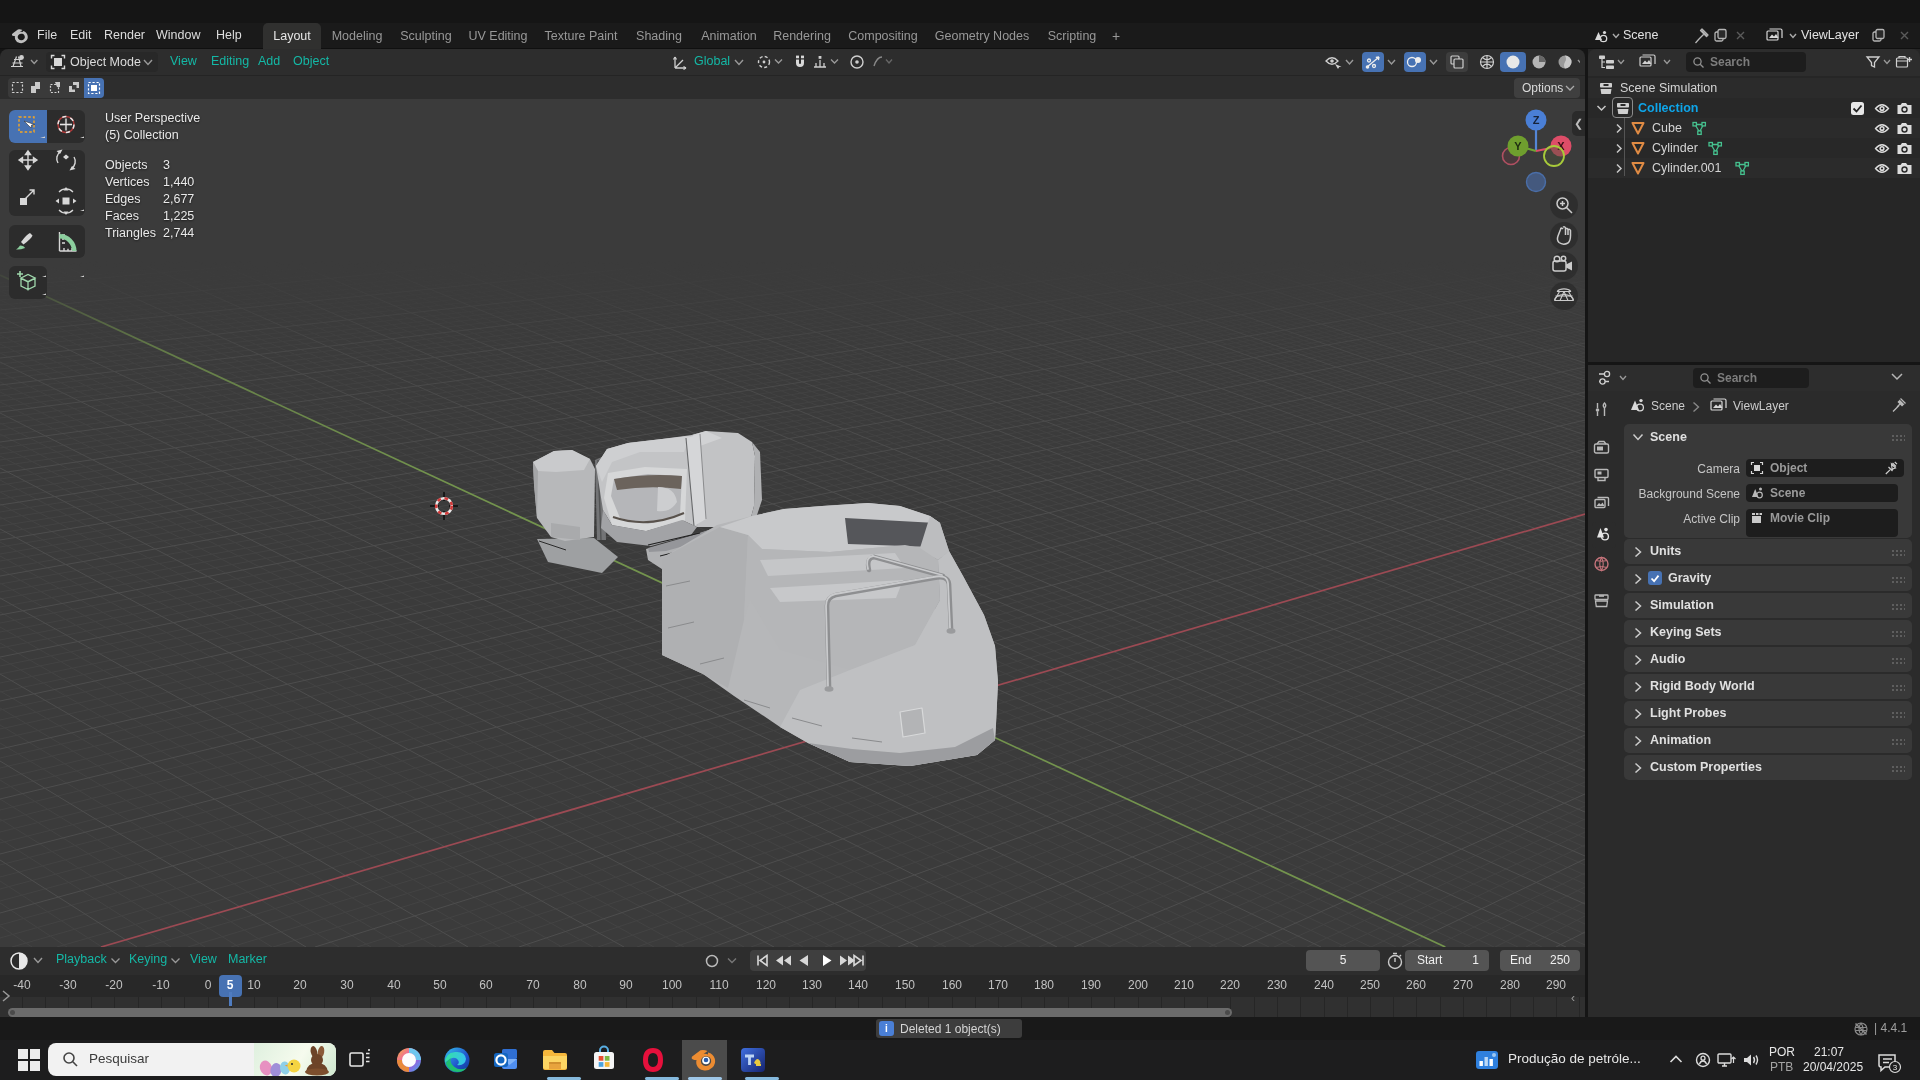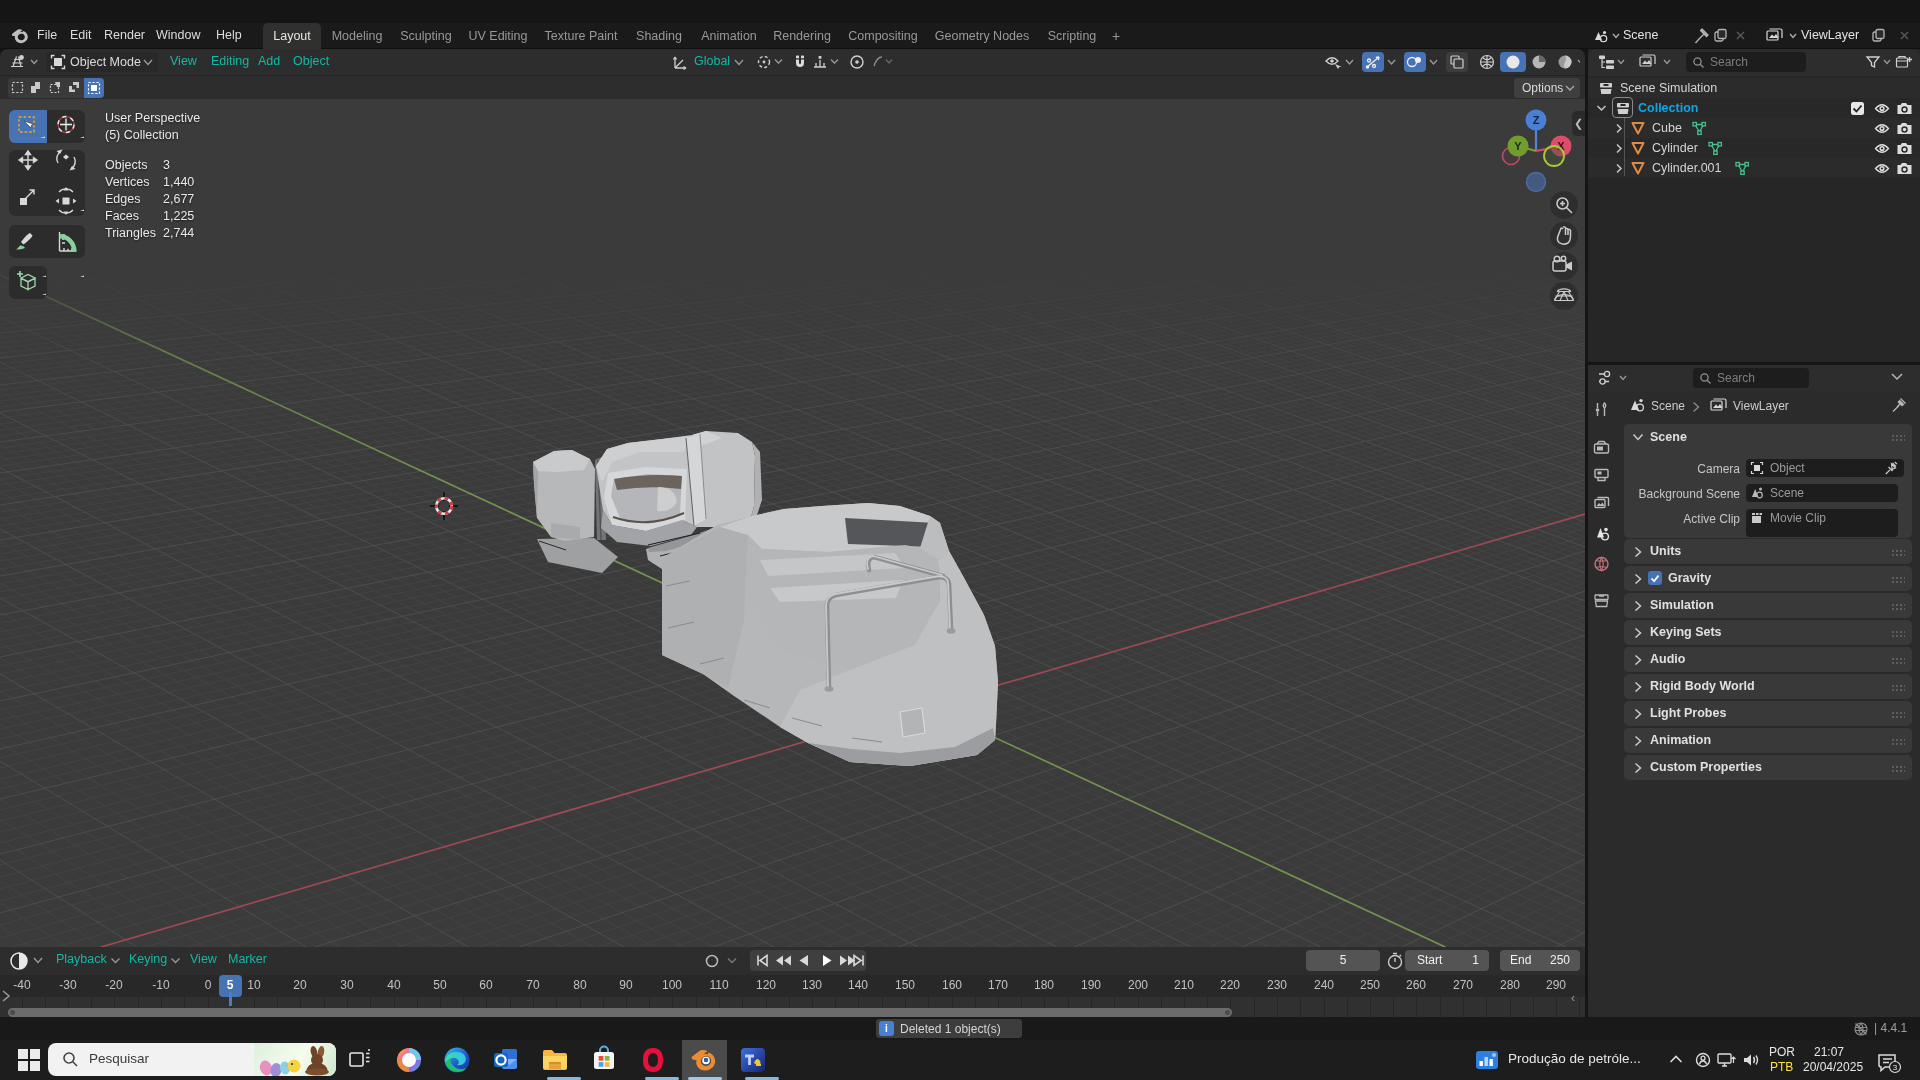--- a/index.html
+++ b/index.html
@@ -7,21 +7,21 @@
 .abs { position:absolute; }
 #root { position:relative; width:1920px; height:1080px; }
 
 #titlebar { left:0; top:0; width:1920px; height:23px; background:#030303; }
 #titlebar .ttext { position:absolute; left:45px; top:4px; font-size:12.5px; color:#e8e8e8; white-space:pre; }
 
 #topbar { left:0; top:23px; width:1920px; height:26px; background:#1a1a1a; border-bottom:1px solid #101010; }
 .menu { position:absolute; top:5px; font-size:12.5px; color:#dcdcdc; }
 .wtab { position:absolute; top:0; height:26px; line-height:26px; font-size:12.5px; color:#989898; text-align:center; }
 .wtab.active { background:#30302f; color:#e6e6e6; border-radius:5px 5px 0 0; }
-.field { background:#1d1d1d; border-radius:4px; color:#9a9a9a; }
+.field { background:#1d1d1d; border-radius:4px; color:#9a9a9a;font-weight:bold; }
 
 #vphdr { left:0; top:49px; width:1585px; height:26px; background:#2d2d2d; border-radius:8px 8px 0 0; }
 #vptool { left:0; top:75px; width:1585px; height:24px; background:#2d2d2d; border-top:1px solid #242424; }
 #vp { left:0; top:99px; width:1585px; height:848px; background:#3b3b3b; overflow:hidden; }
 .hmenu { position:absolute; top:5px; font-size:12.5px; color:#14b8a6; }
 
 #outliner { left:1588px; top:49px; width:332px; height:313px; background:#262626; }
 #outlhdr { position:absolute; left:0; top:0; width:332px; height:27px; background:#2d2d2d; border-radius:8px 8px 0 0; }
 .orow { position:absolute; left:0; width:332px; height:20px; font-size:12.5px; color:#d4d4d4; }
 
@@ -1558,21 +1558,21 @@
           <rect x="2" y="3" width="13" height="9" rx="1"></rect>
           <path d="M6 15 h5 M8.5 12 v3"></path>
           <path d="M17.5 6 v6 M15.5 8 l2-2 2 2" stroke-width="1.2"></path>
         </g>
       </svg>
 <svg class="abs" style="left:1741px;top:11px" width="20" height="18" viewBox="0 0 20 18">
         <path d="M3 7 h3 l4-3.5 v11 L6 11 H3z" fill="#dcdcdc"></path>
         <path d="M12.5 6 q2 3 0 6 M15 4.5 q3 4.5 0 9" fill="none" stroke="#dcdcdc" stroke-width="1.4"></path>
       </svg>
 <span class="abs" style="left:1769px;top:5px;color:#e6e6e6;font-size:12px">POR</span>
-<span class="abs" style="left:1770px;top:20px;color:#fde047;font-size:12px">PTB</span>
+<span class="abs" style="left:1770px;top:20px;color:#a3a3a3;font-size:12px">PTB</span>
 <span class="abs" style="left:1814px;top:5px;color:#e6e6e6;font-size:12px">21:07</span>
 <span class="abs" style="left:1803px;top:20px;color:#e6e6e6;font-size:12px">20/04/2025</span>
 <svg class="abs" style="left:1876px;top:10px" width="26" height="24" viewBox="0 0 26 24">
   <g fill="none" stroke="#dcdcdc" stroke-width="1.5">
           <path d="M3 5 h16 v10 a2 2 0 0 1 -2 2 H9 l-4 3.5 V17 H5 a2 2 0 0 1 -2-2z"></path>
           <path d="M7 9 h9 M7 12.5 h6"></path>
         </g>
   <circle cx="19" cy="17" r="5.5" fill="#1d1d1e" stroke="#dcdcdc" stroke-width="1.2"></circle>
   <text x="19" y="20" text-anchor="middle" font-size="8" fill="#e8e8e8" font-family="Liberation Sans">3</text>
 </svg>

